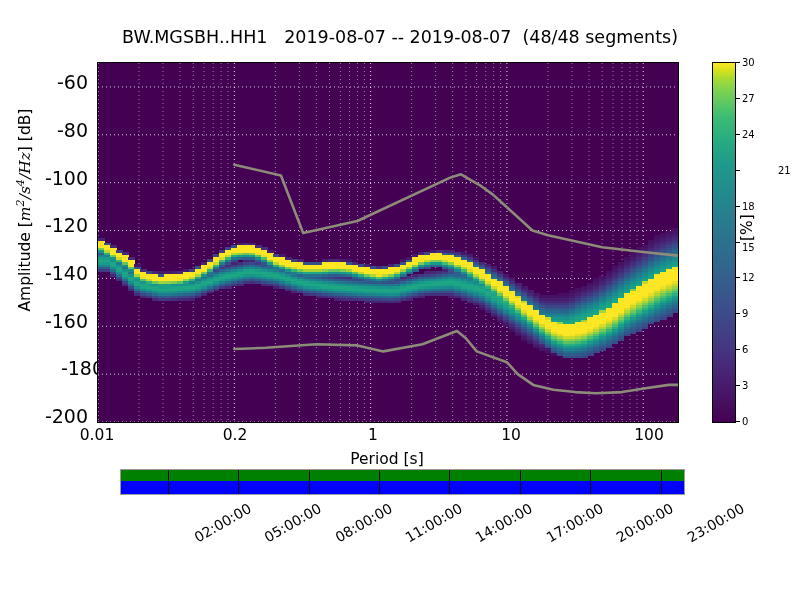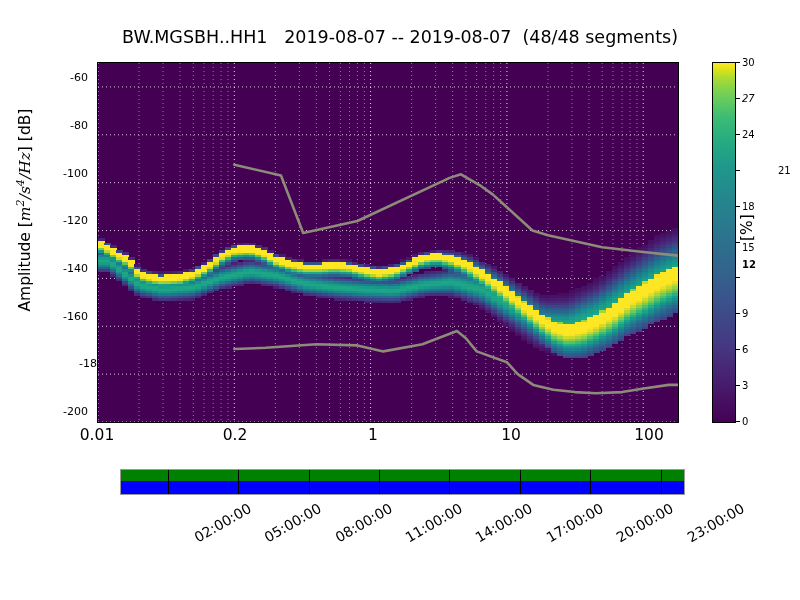--- a/index.html
+++ b/index.html
@@ -47,21 +47,21 @@
     background: #440154;
     border: 1px solid #000000;
     box-sizing: content-box;
     overflow: hidden;
   }
   #plotsvg { position:absolute; left:0; top:0; }
   .ytick {
     position: absolute;
     width: 88px;
     text-align: right;
-    font-size: 11px;
+    font-size: 19px;
     color: #000;
   }
   #ylabel {
     position: absolute;
     left: -141px;
     top: 200px;
     width: 330px;
     transform: rotate(-90deg);
     transform-origin: center center;
     text-align: center;
@@ -2152,42 +2152,43 @@
       </g>
     </svg>
   </div>
 
   <div class="xtick" style="left:97px;">0.01</div>
   <div class="xtick" style="left:235px;">0.2</div>
   <div class="xtick" style="left:373px;">1</div>
   <div class="xtick" style="left:511px;">10</div>
   <div class="xtick" style="left:649px;">100</div>
 
+  <div id="xlabel">Period [s]</div>
 
   <div id="cbar"></div>
 
   <div class="cbtickmark" style="top:62px;"></div>
   <div class="cbtickmark" style="top:98px;"></div>
   <div class="cbtickmark" style="top:134px;"></div>
   <div class="cbtickmark" style="top:170px;"></div>
   <div class="cbtickmark" style="top:206px;"></div>
   <div class="cbtickmark" style="top:242px;"></div>
   <div class="cbtickmark" style="top:277px;"></div>
   <div class="cbtickmark" style="top:313px;"></div>
   <div class="cbtickmark" style="top:349px;"></div>
   <div class="cbtickmark" style="top:385px;"></div>
   <div class="cbtickmark" style="top:421px;"></div>
 
   <div class="cbtick" style="top:62px;">30</div>
-  <div class="cbtick" style="top:98px;font-style:italic;">27</div>
+  <div class="cbtick" style="top:98px;">27</div>
   <div class="cbtick" style="top:134px;">24</div>
   <div class="cbtick" style="top:170px;margin-left:36px;">21</div>
   <div class="cbtick" style="top:206px;">18</div>
   <div class="cbtick" style="top:227px;margin-top:20px;">15</div>
-  <div class="cbtick" style="top:264px;font-weight:bold;">12</div>
+  <div class="cbtick" style="top:277px;">12</div>
   <div class="cbtick" style="top:313px;">9</div>
   <div class="cbtick" style="top:349px;">6</div>
   <div class="cbtick" style="top:385px;">3</div>
   <div class="cbtick" style="top:421px;">0</div>
 
   <div id="cblabel">[%]</div>
 
   <div id="cov">
     <div id="cov-green"></div>
     <div id="cov-blue"></div>

